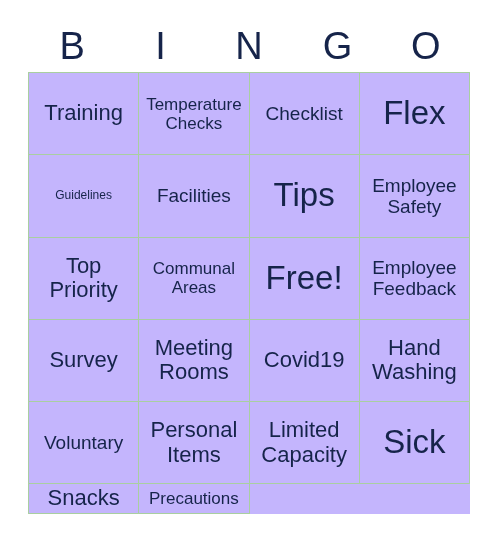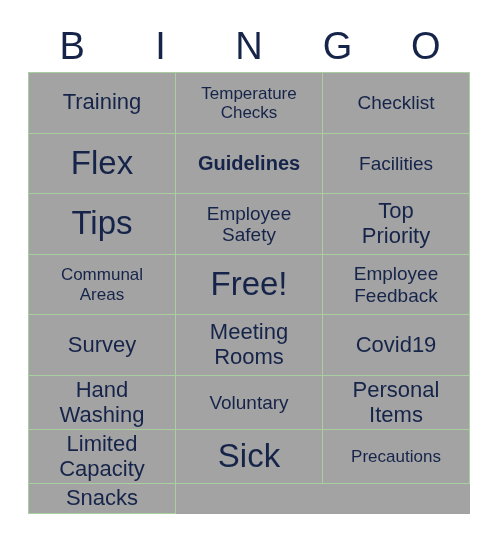--- a/index.html
+++ b/index.html
@@ -47,26 +47,26 @@
   }
 
   
   .grid {
     position: absolute;
     left: 28px;
     top: 72px;
     width: 442px;
     height: 442px;
     display: grid;
-    grid-template-columns: repeat(3, 1fr);
+    grid-template-columns: repeat(4, 1fr);
     grid-template-rows: repeat(5, 1fr);
     border-top: 1px solid #a9cfa0;
     border-left: 1px solid #a9cfa0;
     box-sizing: border-box;
-    background: #a3a3a3;
+    background: #c4b5fd;
   }
   .cell {
     border-right: 1px solid #a9cfa0;
     border-bottom: 1px solid #a9cfa0;
     box-sizing: border-box;
     display: flex;
     align-items: center;
     justify-content: center;
     text-align: center;
     color: #16244a;
@@ -78,21 +78,21 @@
     line-height: 1.12;
     font-weight: 400;
     font-family: "Liberation Sans", sans-serif;
     white-space: pre-line;
   }
 
   
   .s-xxl .cell-text { font-size: 33px; }
   .s-lg  .cell-text { font-size: 22px; }
   .s-md  .cell-text { font-size: 19px; }
-  .s-sm  .cell-text { font-size: 20px; font-weight: bold; }
+  .s-sm  .cell-text { font-size: 12px; }
   .s-xs  .cell-text { font-size: 17px; }
 </style>
 </head>
 <body>
 
 <div class="card">
 
   <div class="header-row">
     <div class="header-cell">B</div>
     <div class="header-cell">I</div>
@@ -164,21 +164,21 @@
         <span class="cell-text">Personal
 Items</span>
       </div>
       <div class="cell s-lg">
         <span class="cell-text">Limited
 Capacity</span>
       </div>
       <div class="cell s-xxl">
         <span class="cell-text">Sick</span>
       </div>
+      <div class="cell s-lg">
+        <span class="cell-text">Snacks</span>
+      </div>
       <div class="cell s-xs">
         <span class="cell-text">Precautions</span>
-      </div>
-      <div class="cell s-lg">
-        <span class="cell-text">Snacks</span>
       </div>
     </div>
 
 </div>
 
 </body></html>

